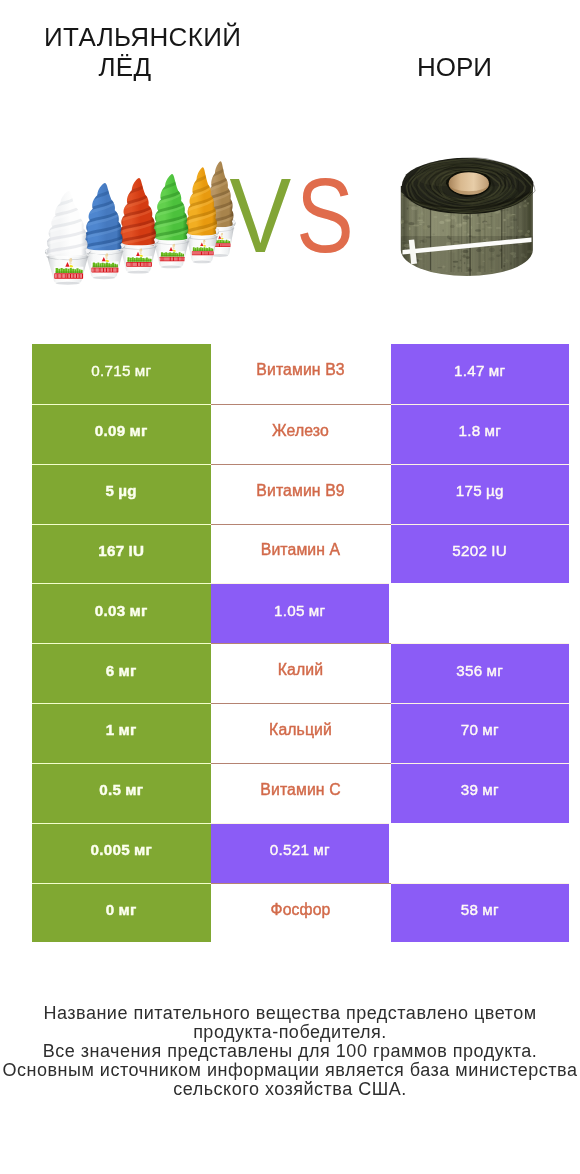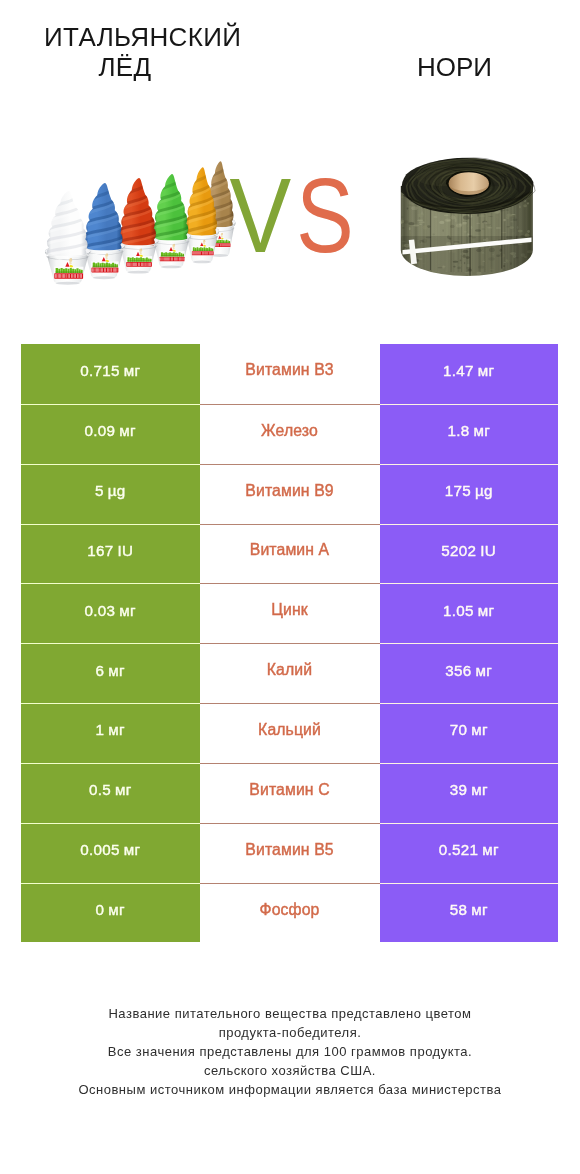--- a/index.html
+++ b/index.html
@@ -19,40 +19,40 @@
   .hero { position: absolute; left: 0; top: 0; width: 580px; height: 330px; }
   .hero svg { position: absolute; left: 0; top: 0; }
 
   .heroart { position: absolute; left: 0; top: 0; }
   text.vsv { font-family: "Liberation Sans", sans-serif; font-size: 105px; fill: #82a536;
              transform: scaleX(0.88); transform-origin: 226px 252px; }
   text.vss { font-family: "Liberation Sans", sans-serif; font-size: 105px; fill: #e06c4c;
              transform: scaleX(0.82); transform-origin: 298px 252px; }
 
   
-  .table { position: absolute; left: 21px; top: 344px; width: 537px; }
+  .table { position: absolute; left: 32px; top: 344px; width: 537px; }
   .row { position: relative; height: 59.85px; display: flex; }
   .cell { display: flex; align-items: center; justify-content: center; white-space: nowrap;
           padding-bottom: 7px; }
   .cell-left  { width: 178.5px; background: #80a832; color: #fcffef; }
   .cell-mid   { width: 180px; background: #ffffff; color: #d26a4a;
                 font-weight: 400; font-size: 15.8px; letter-spacing: 0.1px;
                 -webkit-text-stroke: 0.42px #d26a4a; }
   .cell-right { width: 178.5px; background: #8b5cf6; color: #fffaf6; }
   .cell-left  { -webkit-text-stroke: 0.4px #fcffef; }
   .cell-right { -webkit-text-stroke: 0.4px #fffaf6; }
   .cell-left, .cell-right { font-size: 15.2px; font-weight: 400; letter-spacing: 0.3px; }
   .unit { margin-left: 4px; }
   .row + .row .cell-mid   { border-top: 1px solid #b58473; }
-  .row + .row .cell-left  { border-top: 1px solid #f2ffcb; }
+  .row + .row .cell-left  { border-top: 1px solid #f2ffcb; font-weight: bold; }
   .row + .row .cell-right { border-top: 1px solid #fdf3e4; }
 
   
   .footer { position: absolute; left: 0; top: 1003.5px; width: 580px; text-align: center;
-            color: #2e2e2e; font-size: 13px; line-height: 19.1px; letter-spacing: 0.5px; }
+            color: #2e2e2e; font-size: 18px; line-height: 19.1px; letter-spacing: 0.5px; }
 </style>
 </head>
 <body>
 
 <div class="page">
 
   <div class="title t-l1">ИТАЛЬЯНСКИЙ</div>
   <div class="title t-l2">ЛЁД</div>
   <div class="title t-r1">НОРИ</div>
 
@@ -1029,23 +1029,20 @@
         <div class="cell cell-right">
           <span>5202</span>
           <span class="unit">IU</span>
         </div>
       </div>
       <div class="row">
         <div class="cell cell-left">
           <span>0.03</span>
           <span class="unit">мг</span>
         </div>
-        <div class="cell cell-mid">
-          <span>Цинк</span>
-        </div>
         <div class="cell cell-right">
           <span>1.05</span>
           <span class="unit">мг</span>
         </div>
       </div>
       <div class="row">
         <div class="cell cell-left">
           <span>6</span>
           <span class="unit">мг</span>
         </div>
@@ -1081,23 +1078,20 @@
         <div class="cell cell-right">
           <span>39</span>
           <span class="unit">мг</span>
         </div>
       </div>
       <div class="row">
         <div class="cell cell-left">
           <span>0.005</span>
           <span class="unit">мг</span>
         </div>
-        <div class="cell cell-mid">
-          <span>Витамин B5</span>
-        </div>
         <div class="cell cell-right">
           <span>0.521</span>
           <span class="unit">мг</span>
         </div>
       </div>
       <div class="row">
         <div class="cell cell-left">
           <span>0</span>
           <span class="unit">мг</span>
         </div>
@@ -1108,16 +1102,16 @@
           <span>58</span>
           <span class="unit">мг</span>
         </div>
       </div>
     </div>
 
   <div class="footer">
       <div>Название питательного вещества представлено цветом</div>
       <div>продукта-победителя.</div>
       <div>Все значения представлены для 100 граммов продукта.</div>
+      <div>Основным источником информации является база министерства</div>
       <div>сельского хозяйства США.</div>
-      <div>Основным источником информации является база министерства</div>
     </div>
 </div>
 
 </body></html>

